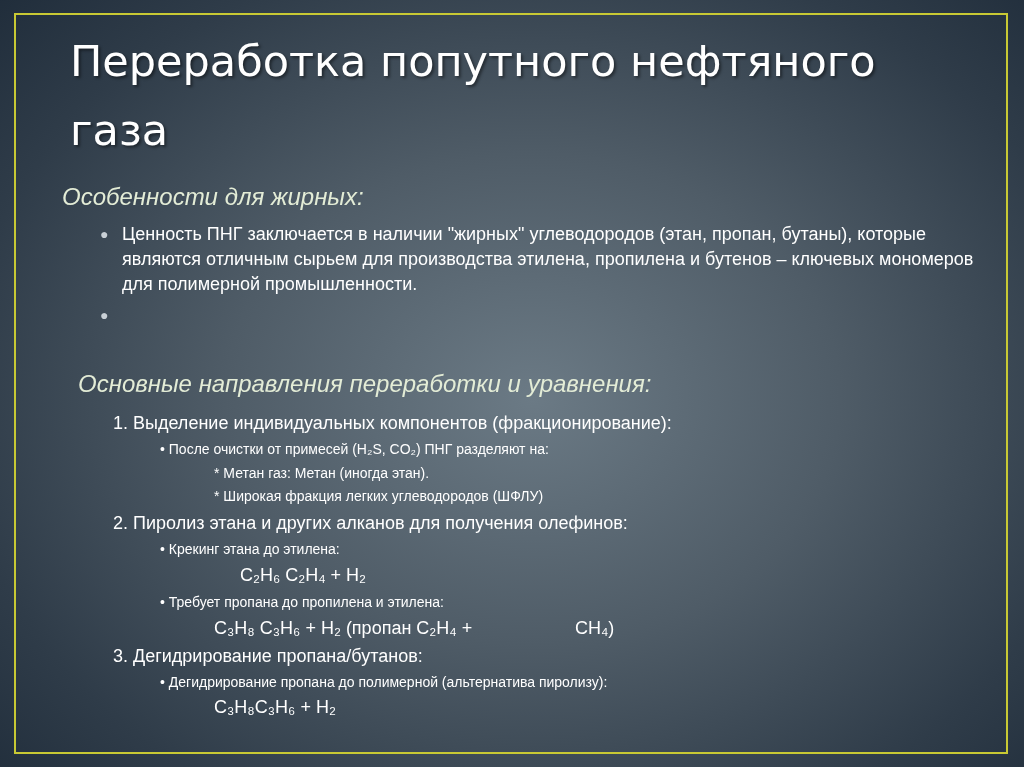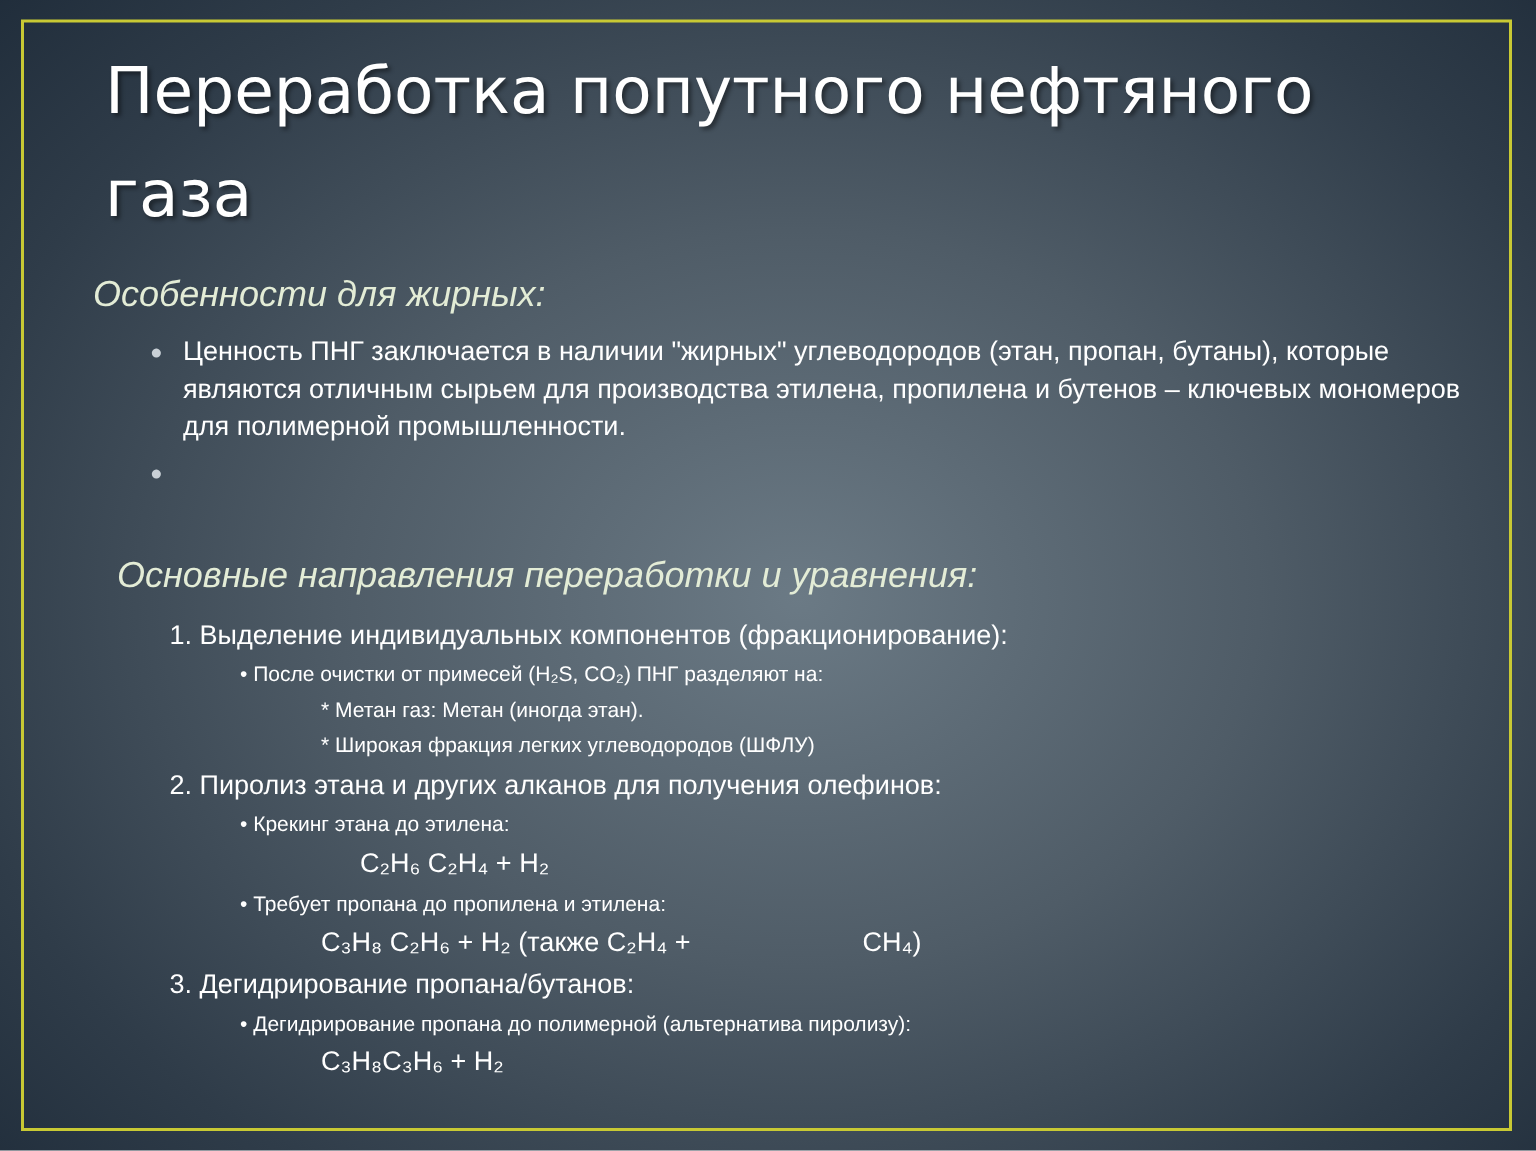--- a/index.html
+++ b/index.html
@@ -54,18 +54,18 @@
 
 <div class="line l1" style="left:113px; top:413px;">1. Выделение индивидуальных компонентов (фракционирование):</div>
 <div class="line l2" style="left:160px; top:441px;">• После очистки от примесей (H₂S, CO₂) ПНГ разделяют на:</div>
 <div class="line l2" style="left:214px; top:465px;">* Метан газ: Метан (иногда этан).</div>
 <div class="line l2" style="left:214px; top:488px;">* Широкая фракция легких углеводородов (ШФЛУ)</div>
 
 <div class="line l1" style="left:113px; top:513px;">2. Пиролиз этана и других алканов для получения олефинов:</div>
 <div class="line l2" style="left:160px; top:541px;">• Крекинг этана до этилена:</div>
 <div class="line eq" style="left:214px; top:565px;margin-left:26px;">C₂H₆ C₂H₄ + H₂</div>
 <div class="line l2" style="left:160px; top:594px;">• Требует пропана до пропилена и этилена:</div>
-<div class="line eq" style="left:214px; top:618px;">C₃H₈ C₂H₆ + H₂ (также C₂H₄ +</div>
+<div class="line eq" style="left:214px; top:618px;">C₃H₈ C₃H₆ + H₂ (пропан C₂H₄ +</div>
 <div class="line eq" style="left:575px; top:618px;">CH₄)</div>
 
 <div class="line l1" style="left:113px; top:646px;">3. Дегидрирование пропана/бутанов:</div>
 <div class="line l2" style="left:160px; top:674px;">• Дегидрирование пропана до полимерной (альтернатива пиролизу):</div>
 <div class="line eq" style="left:214px; top:697px;">C₃H₈C₃H₆ + H₂</div>
 
 </body></html>

